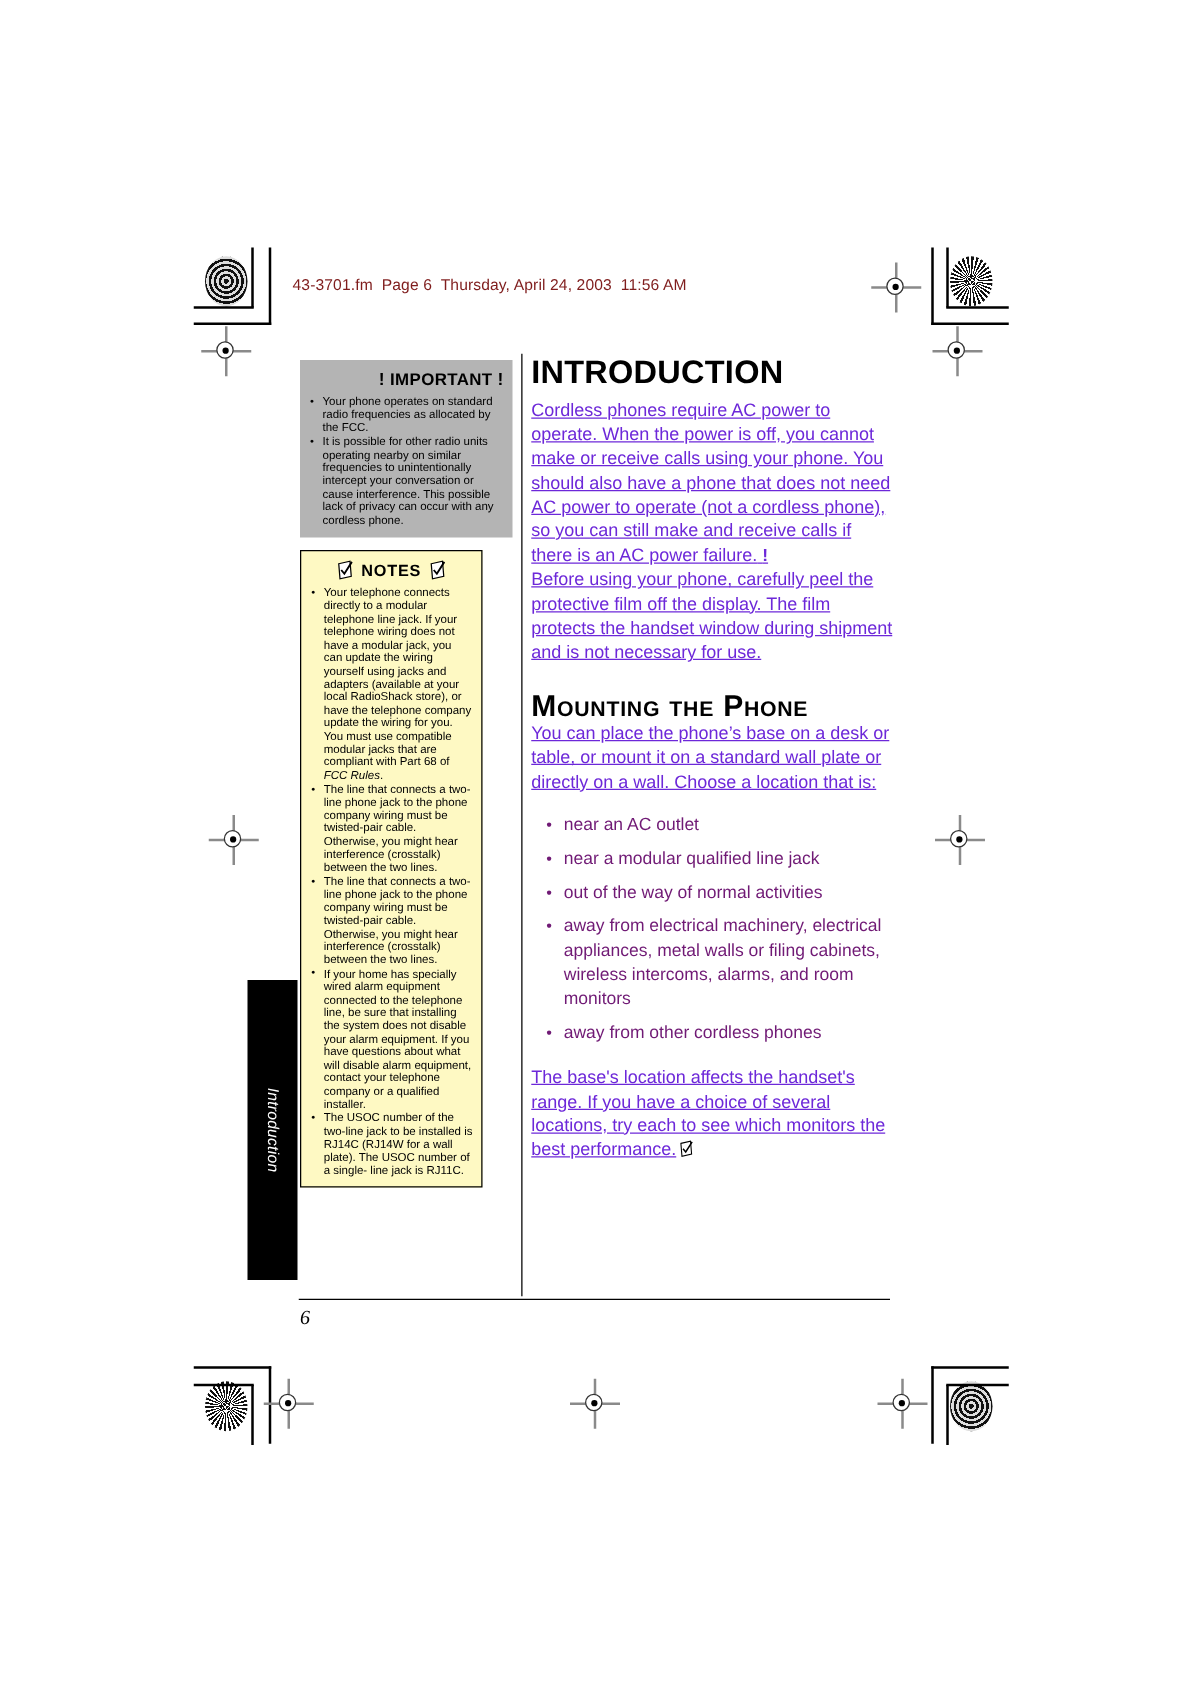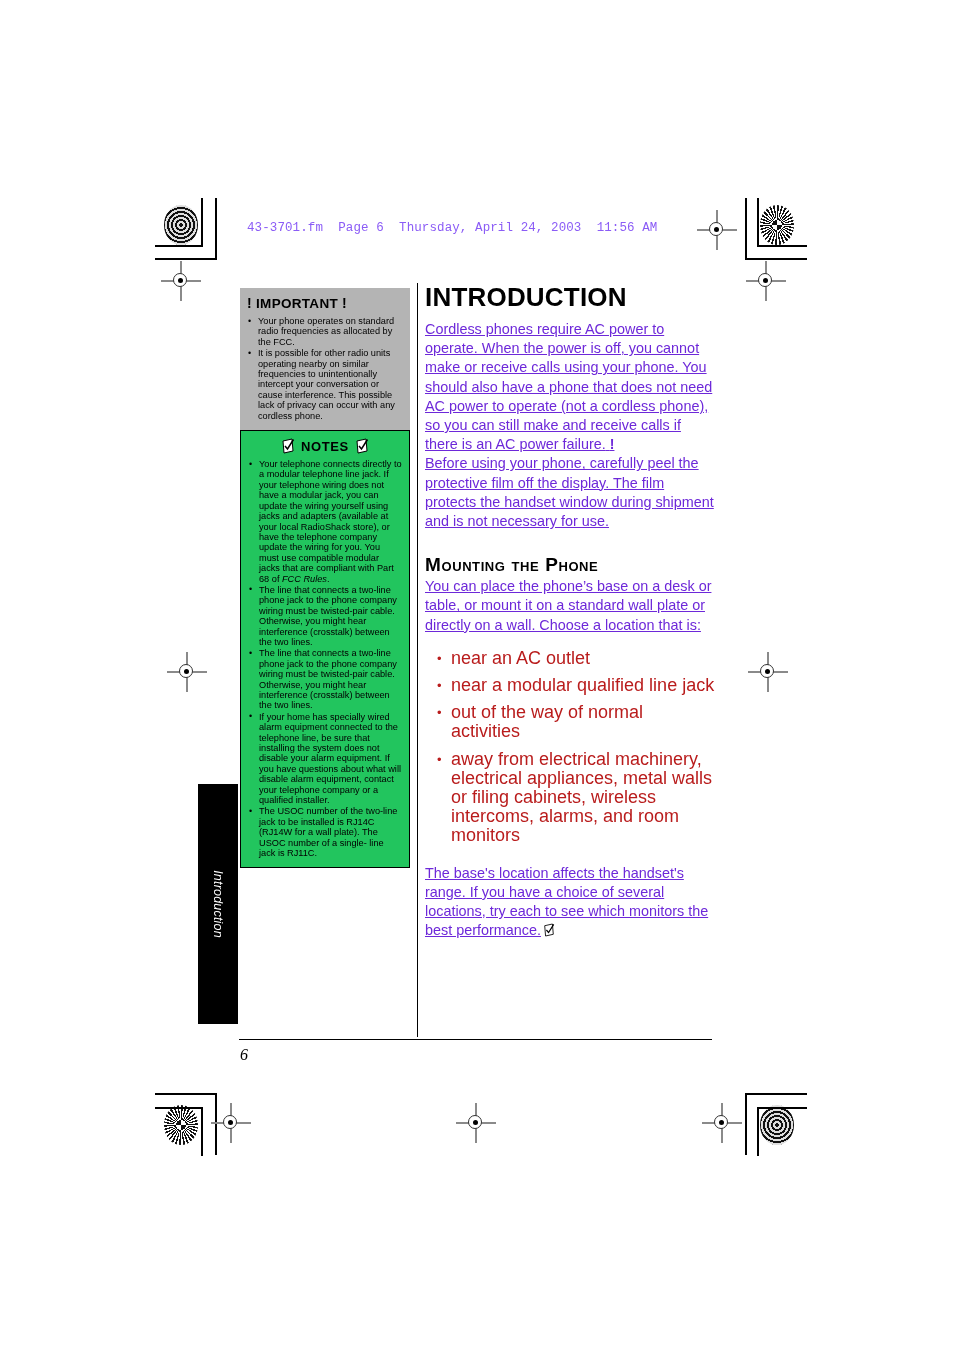--- a/index.html
+++ b/index.html
@@ -62,26 +62,25 @@
   .star-target.soft {
     background:
       repeating-radial-gradient(circle at 50% 50%, #111 0px 2px, #ddd 2px 4px);
   }
 
   
   .file-header {
     position: absolute;
     left: 234px;
     top: 221px;
-    font-family: Liberation Mono, monospace;
+    font-family: Liberation Sans, sans-serif;
     font-size: 12.5px;
-    color: #8b5cf6;
+    color: #7f1d1d;
     white-space: pre;
     letter-spacing: 0.1px;
-    margin-left: 13px;
   }
 
   
   .page {
     position: absolute;
     left: 0; top: 0;
     width: 954px; height: 1351px;
   }
 
   
@@ -144,39 +143,40 @@
     width: 170px;
   }
 
   .important-box {
     background: #b4b4b4;
     padding: 6px 7px 8px 7px;
     box-sizing: border-box;
     width: 170px;
   }
   .box-title {
-    text-align: left;
+    text-align: right;
     font-weight: bold;
     font-size: 13.5px;
     letter-spacing: 0.3px;
     color: #000;
     margin: 1px 0 5px 0;
     font-family: "Liberation Sans", sans-serif;
   }
   .box-title .bang {
     font-weight: bold;
     font-size: 14px;
   }
 
   .notes-box {
-    background: #22c55e;
+    margin-top: 10px;
+    background: #fef9c3;
     border: 1.4px solid #000;
     padding: 5px 7px 7px 7px;
     box-sizing: border-box;
-    width: 170px;
+    width: 146px;
   }
   .notes-title-row {
     display: flex;
     align-items: center;
     justify-content: center;
     gap: 6px;
     margin: 2px 0 5px 0;
   }
   .notes-title-row .t {
     font-weight: bold;
@@ -228,21 +228,21 @@
     font-weight: bold;
     letter-spacing: 0.2px;
     margin: 0 0 9px 0;
     color: #000;
     font-family: "Liberation Sans", sans-serif;
     line-height: 28px;
   }
   h1.sec.second { margin-top: 26px; }
 
   h2.sub {
-    font-size: 19px;
+    font-size: 24px;
     font-weight: bold;
     margin: 23px 0 2px 0;
     color: #000;
     font-family: "Liberation Sans", sans-serif;
     font-variant: small-caps;
     letter-spacing: 0.6px;
     line-height: 21px;
   }
 
   p.body {
@@ -257,23 +257,23 @@
 
   ul.main-list {
     list-style: none;
     margin: 14px 0 0 0;
     padding: 0;
   }
   ul.main-list > li {
     position: relative;
     padding-left: 26px;
     margin-bottom: 8px;
-    font-size: 18px;
+    font-size: 14px;
     line-height: 19.2px;
-    color: #b91c1c;
+    color: #701a75;
   }
   ul.main-list > li::before {
     content: "\2022";
     position: absolute;
     left: 12px;
     top: 0;
     font-size: 13px;
   }
 
   .inline-bang {
@@ -394,20 +394,21 @@
     <p class="body">Before using your phone, carefully peel the protective film off the display. The film protects the handset window during shipment and is not necessary for use.</p>
 
     <h2 class="sub">Mounting the Phone</h2>
     <p class="body">You can place the phone’s base on a desk or table, or mount it on a standard wall plate or directly on a wall. Choose a location that is:</p>
 
     <ul class="main-list">
       <li>near an AC outlet</li>
       <li>near a modular qualified line jack</li>
       <li>out of the way of normal activities</li>
       <li>away from electrical machinery, electrical appliances, metal walls or filing cabinets, wireless intercoms, alarms, and room monitors</li>
+      <li>away from other cordless phones</li>
     </ul>
 
     <p class="body gap"><span>The base's location affects the handset's range. If you have a choice of several locations, try each to see which monitors the best performance.</span><span class="inline-note"><svg viewBox="0 0 14 16" width="12" height="14" aria-hidden="true">
             <polygon points="2,3 11,1 12,13 3,15" fill="#ffffff" stroke="#000000" stroke-width="1"></polygon>
             <path d="M4 8 L6.5 11 L12.5 1.5" fill="none" stroke="#000000" stroke-width="1.4"></path>
           </svg></span></p>
   </div>
 
   <div class="footer-rule"></div>
   <div class="folio">6</div>

